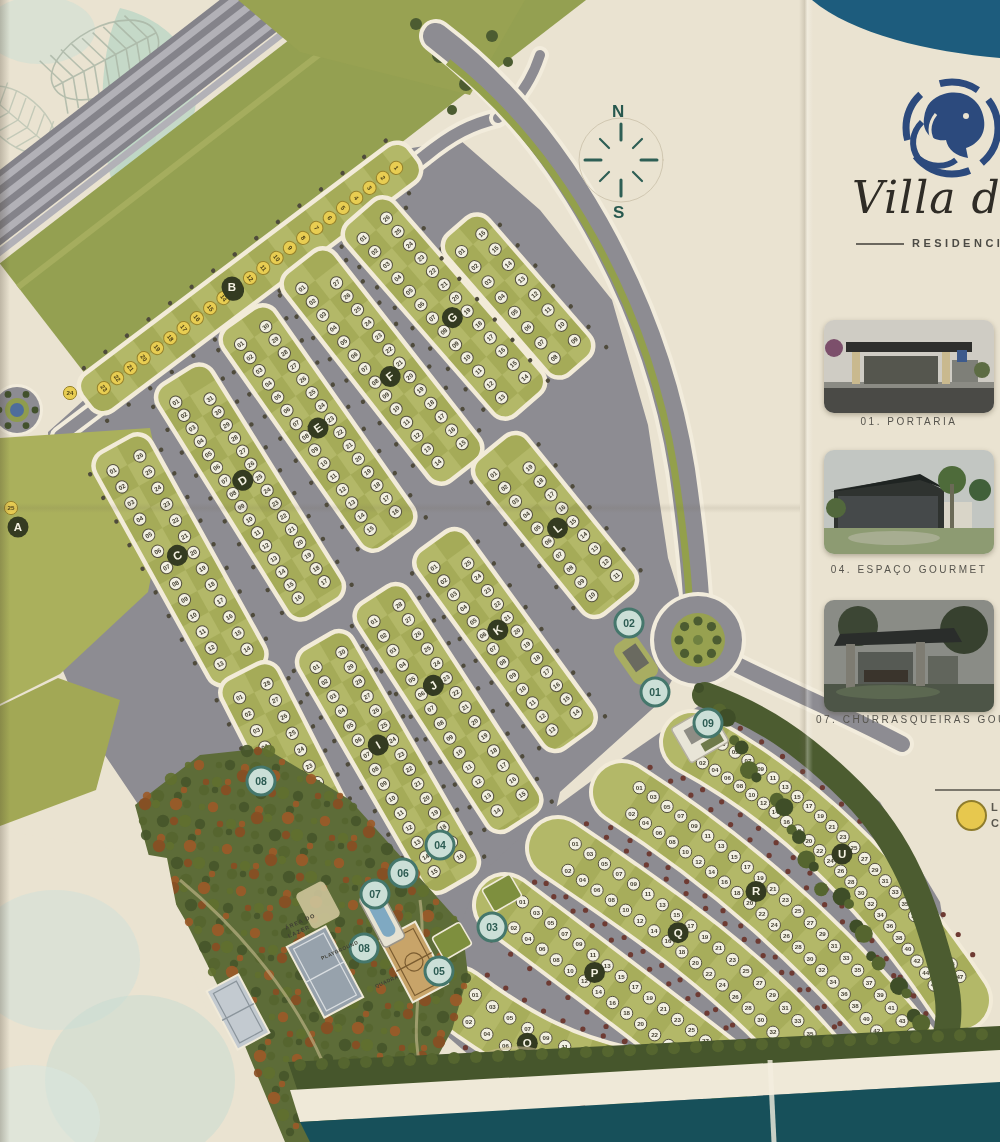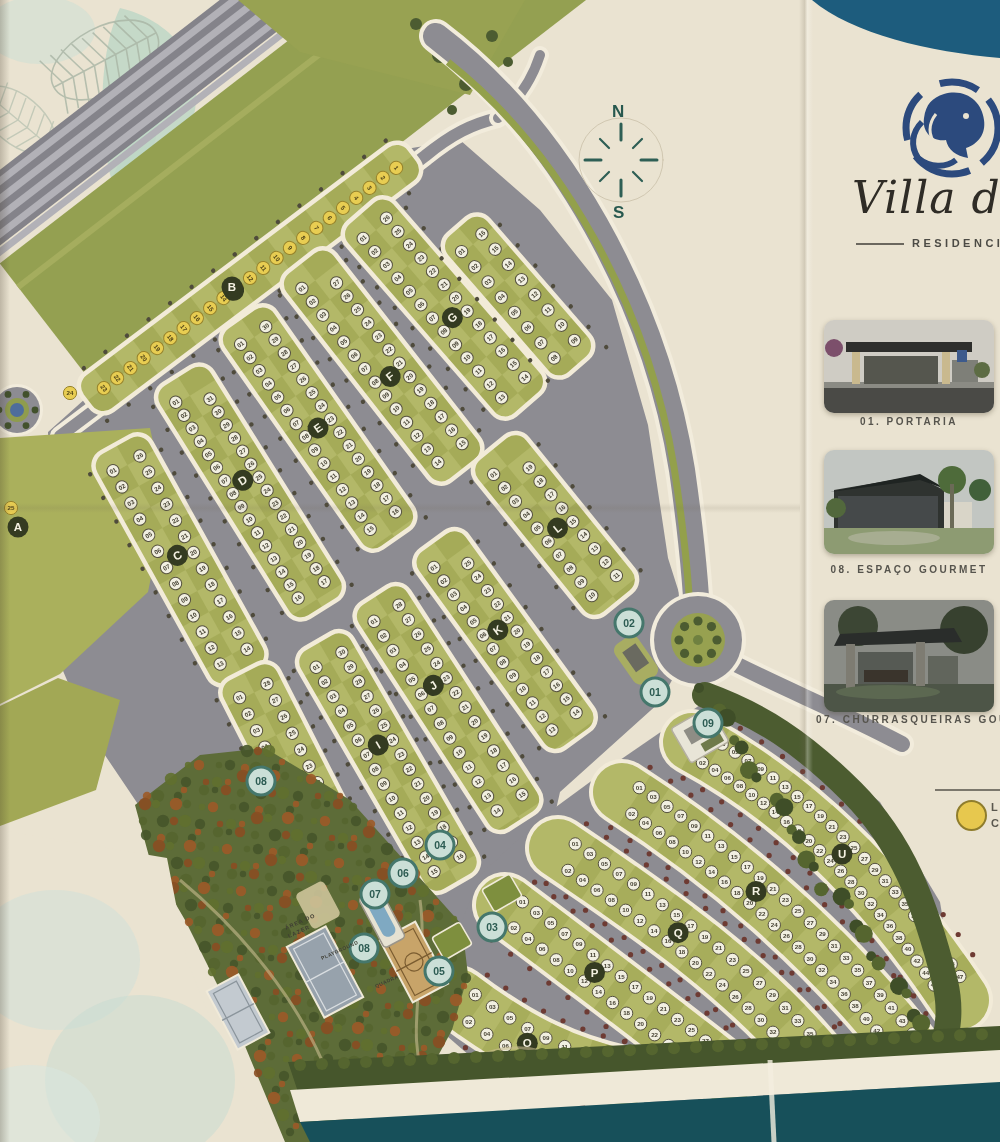--- a/index.html
+++ b/index.html
@@ -7,21 +7,21 @@
          background:#eae3d1;font-family:"Liberation Sans",sans-serif;}
   svg text{font-family:"Liberation Sans",sans-serif;}
   .overlay{position:absolute;left:0;top:0;width:1000px;height:1142px;pointer-events:none;}
   .abs{position:absolute;}
   
   .logo-script{font-family:"DejaVu Serif",serif;font-style:italic;font-size:44px;
                color:#2f2c26;white-space:nowrap;letter-spacing:1px;}
   .logo-sub{font-size:11px;letter-spacing:3.5px;color:#4c4b45;font-weight:bold;white-space:nowrap;}
   .logo-dash{height:2px;background:#6b675e;}
   .photo-card{border-radius:10px;overflow:hidden;box-shadow:0 2px 5px rgba(70,60,40,.35);}
-  .card-label{font-size:10px;font-weight:bold;letter-spacing:2.5px;color:#56544d;
+  .card-label{font-size:10px;font-weight:normal;letter-spacing:2.5px;color:#56544d;
               text-align:center;white-space:nowrap;}
   .compass-letter{font-size:17px;font-weight:bold;color:#27584e;}
   .legend-line{background:#7b776c;}
   .legend-circle{border-radius:50%;}
   .legend-text{font-size:11px;font-weight:bold;color:#5a574e;line-height:15px;}
   .crease-v{background:linear-gradient(90deg,rgba(110,100,80,0),rgba(110,100,80,.20) 40%,rgba(255,255,250,.30) 60%,rgba(110,100,80,0));}
   .crease-h{background:linear-gradient(180deg,rgba(110,100,80,0),rgba(110,100,80,.12),rgba(110,100,80,0));}
   .photo-edge{background:linear-gradient(90deg,rgba(60,50,35,.25),rgba(60,50,35,0));}
 </style>
 </head>
@@ -2412,21 +2412,21 @@
       <path d="M6,42 L96,24 L124,40 L96,30 Z" fill="#1f2422"></path>
       <rect x="14" y="46" width="100" height="32" fill="#45494a"></rect>
       <rect x="120" y="52" width="28" height="26" fill="#d9d5c8"></rect>
       <circle cx="128" cy="30" r="14" fill="#4e6b3a"></circle>
       <rect x="126" y="34" width="4" height="44" fill="#6b6a57"></rect>
       <circle cx="156" cy="40" r="11" fill="#41603a"></circle>
       <circle cx="12" cy="58" r="10" fill="#52683c"></circle>
       <ellipse cx="70" cy="88" rx="46" ry="7" fill="#a7ad91"></ellipse>
     </svg>
   </div>
-  <div class="abs card-label" style="left:824px;top:564px;width:170px;">08. ESPAÇO GOURMET</div>
+  <div class="abs card-label" style="left:824px;top:564px;width:170px;">04. ESPAÇO GOURMET</div>
 
   <div class="abs photo-card" style="left:824px;top:600px;width:170px;height:112px;">
     <svg width="170" height="112">
       <rect width="170" height="112" fill="#8a8c86"></rect>
       <circle cx="34" cy="26" r="20" fill="#3c4634"></circle>
       <circle cx="140" cy="30" r="24" fill="#37412f"></circle>
       <rect y="84" width="170" height="28" fill="#4d5547"></rect>
       <path d="M16,34 L130,28 L138,42 L10,46 Z" fill="#2a2d2b"></path>
       <rect x="22" y="44" width="9" height="44" fill="#7e7c72"></rect>
       <rect x="92" y="42" width="9" height="44" fill="#7e7c72"></rect>

